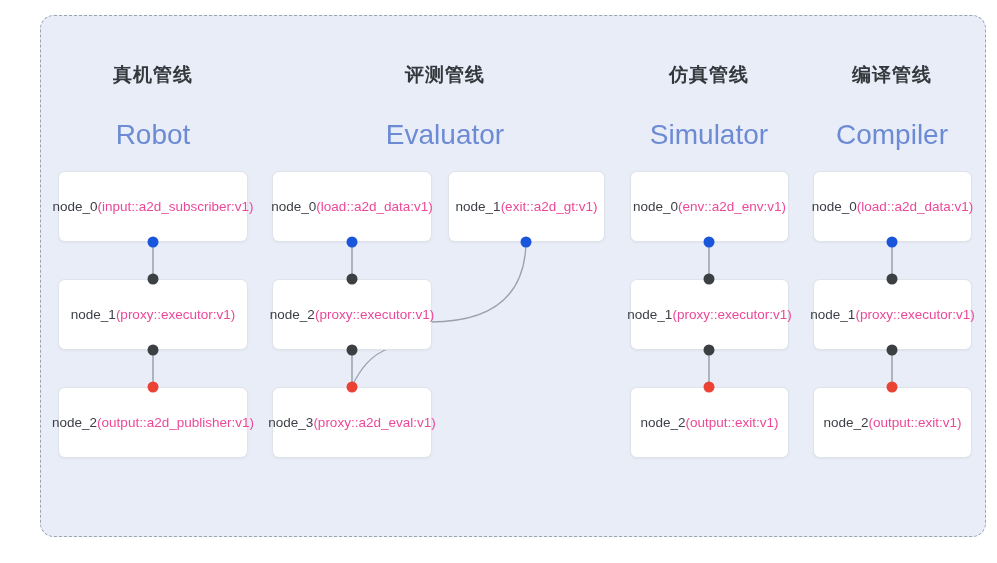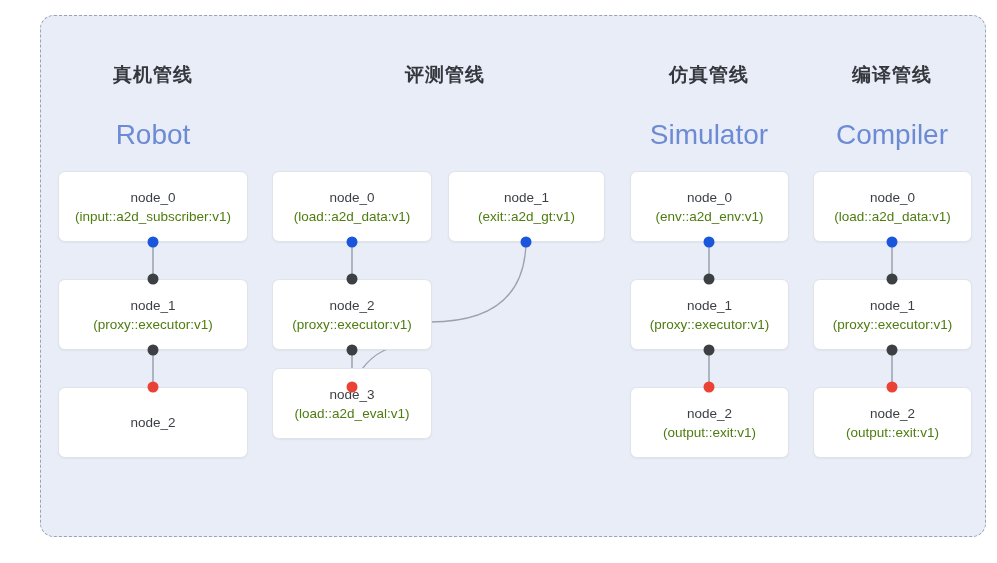--- a/index.html
+++ b/index.html
@@ -66,33 +66,32 @@
   }
 
   .node {
     position: absolute;
     box-sizing: border-box;
     background: #ffffff;
     border: 1px solid #dfe3ea;
     border-radius: 7px;
     box-shadow: 0 1px 2px rgba(60,64,72,0.06);
     display: flex;
-    flex-direction: column;
     align-items: center;
     justify-content: center;
     text-align: center;
   }
   .node-name {
     font-size: 13.5px;
     color: #3b3f45;
     line-height: 19px;
   }
   .node-type {
     font-size: 13.5px;
-    color: #4d7c0f;
+    color: #ec4899;
     line-height: 19px;
     white-space: nowrap;
   }
 
   .port {
     position: absolute;
     width: 11px;
     height: 11px;
     border-radius: 50%;
     transform: translate(-50%, -50%);
@@ -125,61 +124,63 @@
     <line x1="874" y1="242" x2="874" y2="278" stroke="#8e96a3" stroke-width="1.3"></line>
     <line x1="874" y1="350" x2="874" y2="386" stroke="#8e96a3" stroke-width="1.3"></line>
   </svg>
 
   <div class="col-header" style="left:40px; top:62px; width:190px;">
     <div class="col-title-cn">真机管线</div>
     <div class="col-title-en">Robot</div>
   </div>
   <div class="col-header" style="left:332px; top:62px; width:190px;">
     <div class="col-title-cn">评测管线</div>
+    <div class="col-title-en">Evaluator</div>
   </div>
   <div class="col-header" style="left:596px; top:62px; width:190px;">
     <div class="col-title-cn">仿真管线</div>
     <div class="col-title-en">Simulator</div>
   </div>
   <div class="col-header" style="left:779px; top:62px; width:190px;">
     <div class="col-title-cn">编译管线</div>
     <div class="col-title-en">Compiler</div>
   </div>
 
   <div class="node" style="left:40px; top:171px; width:190px; height:71px;">
     <div class="node-name">node_0</div>
     <div class="node-type">(input::a2d_subscriber:v1)</div>
   </div>
   <div class="node" style="left:40px; top:279px; width:190px; height:71px;">
     <div class="node-name">node_1</div>
     <div class="node-type">(proxy::executor:v1)</div>
   </div>
   <div class="node" style="left:40px; top:387px; width:190px; height:71px;">
     <div class="node-name">node_2</div>
+    <div class="node-type">(output::a2d_publisher:v1)</div>
   </div>
   <div class="port port-in" style="left:135px; top:242px;"></div>
   <div class="port port-mid" style="left:135px; top:279px;"></div>
   <div class="port port-mid" style="left:135px; top:350px;"></div>
   <div class="port port-out" style="left:135px; top:387px;"></div>
 
   <div class="node" style="left:254px; top:171px; width:160px; height:71px;">
     <div class="node-name">node_0</div>
     <div class="node-type">(load::a2d_data:v1)</div>
   </div>
   <div class="node" style="left:430px; top:171px; width:157px; height:71px;">
     <div class="node-name">node_1</div>
     <div class="node-type">(exit::a2d_gt:v1)</div>
   </div>
   <div class="node" style="left:254px; top:279px; width:160px; height:71px;">
     <div class="node-name">node_2</div>
     <div class="node-type">(proxy::executor:v1)</div>
   </div>
-  <div class="node" style="left:254px; top:368px; width:160px; height:71px;">
+  <div class="node" style="left:254px; top:387px; width:160px; height:71px;">
     <div class="node-name">node_3</div>
-    <div class="node-type">(load::a2d_eval:v1)</div>
+    <div class="node-type">(proxy::a2d_eval:v1)</div>
   </div>
   <div class="port port-in" style="left:334px; top:242px;"></div>
   <div class="port port-in" style="left:508px; top:242px;"></div>
   <div class="port port-mid" style="left:334px; top:279px;"></div>
   <div class="port port-mid" style="left:334px; top:350px;"></div>
   <div class="port port-out" style="left:334px; top:387px;"></div>
 
   <div class="node" style="left:612px; top:171px; width:159px; height:71px;">
     <div class="node-name">node_0</div>
     <div class="node-type">(env::a2d_env:v1)</div>

